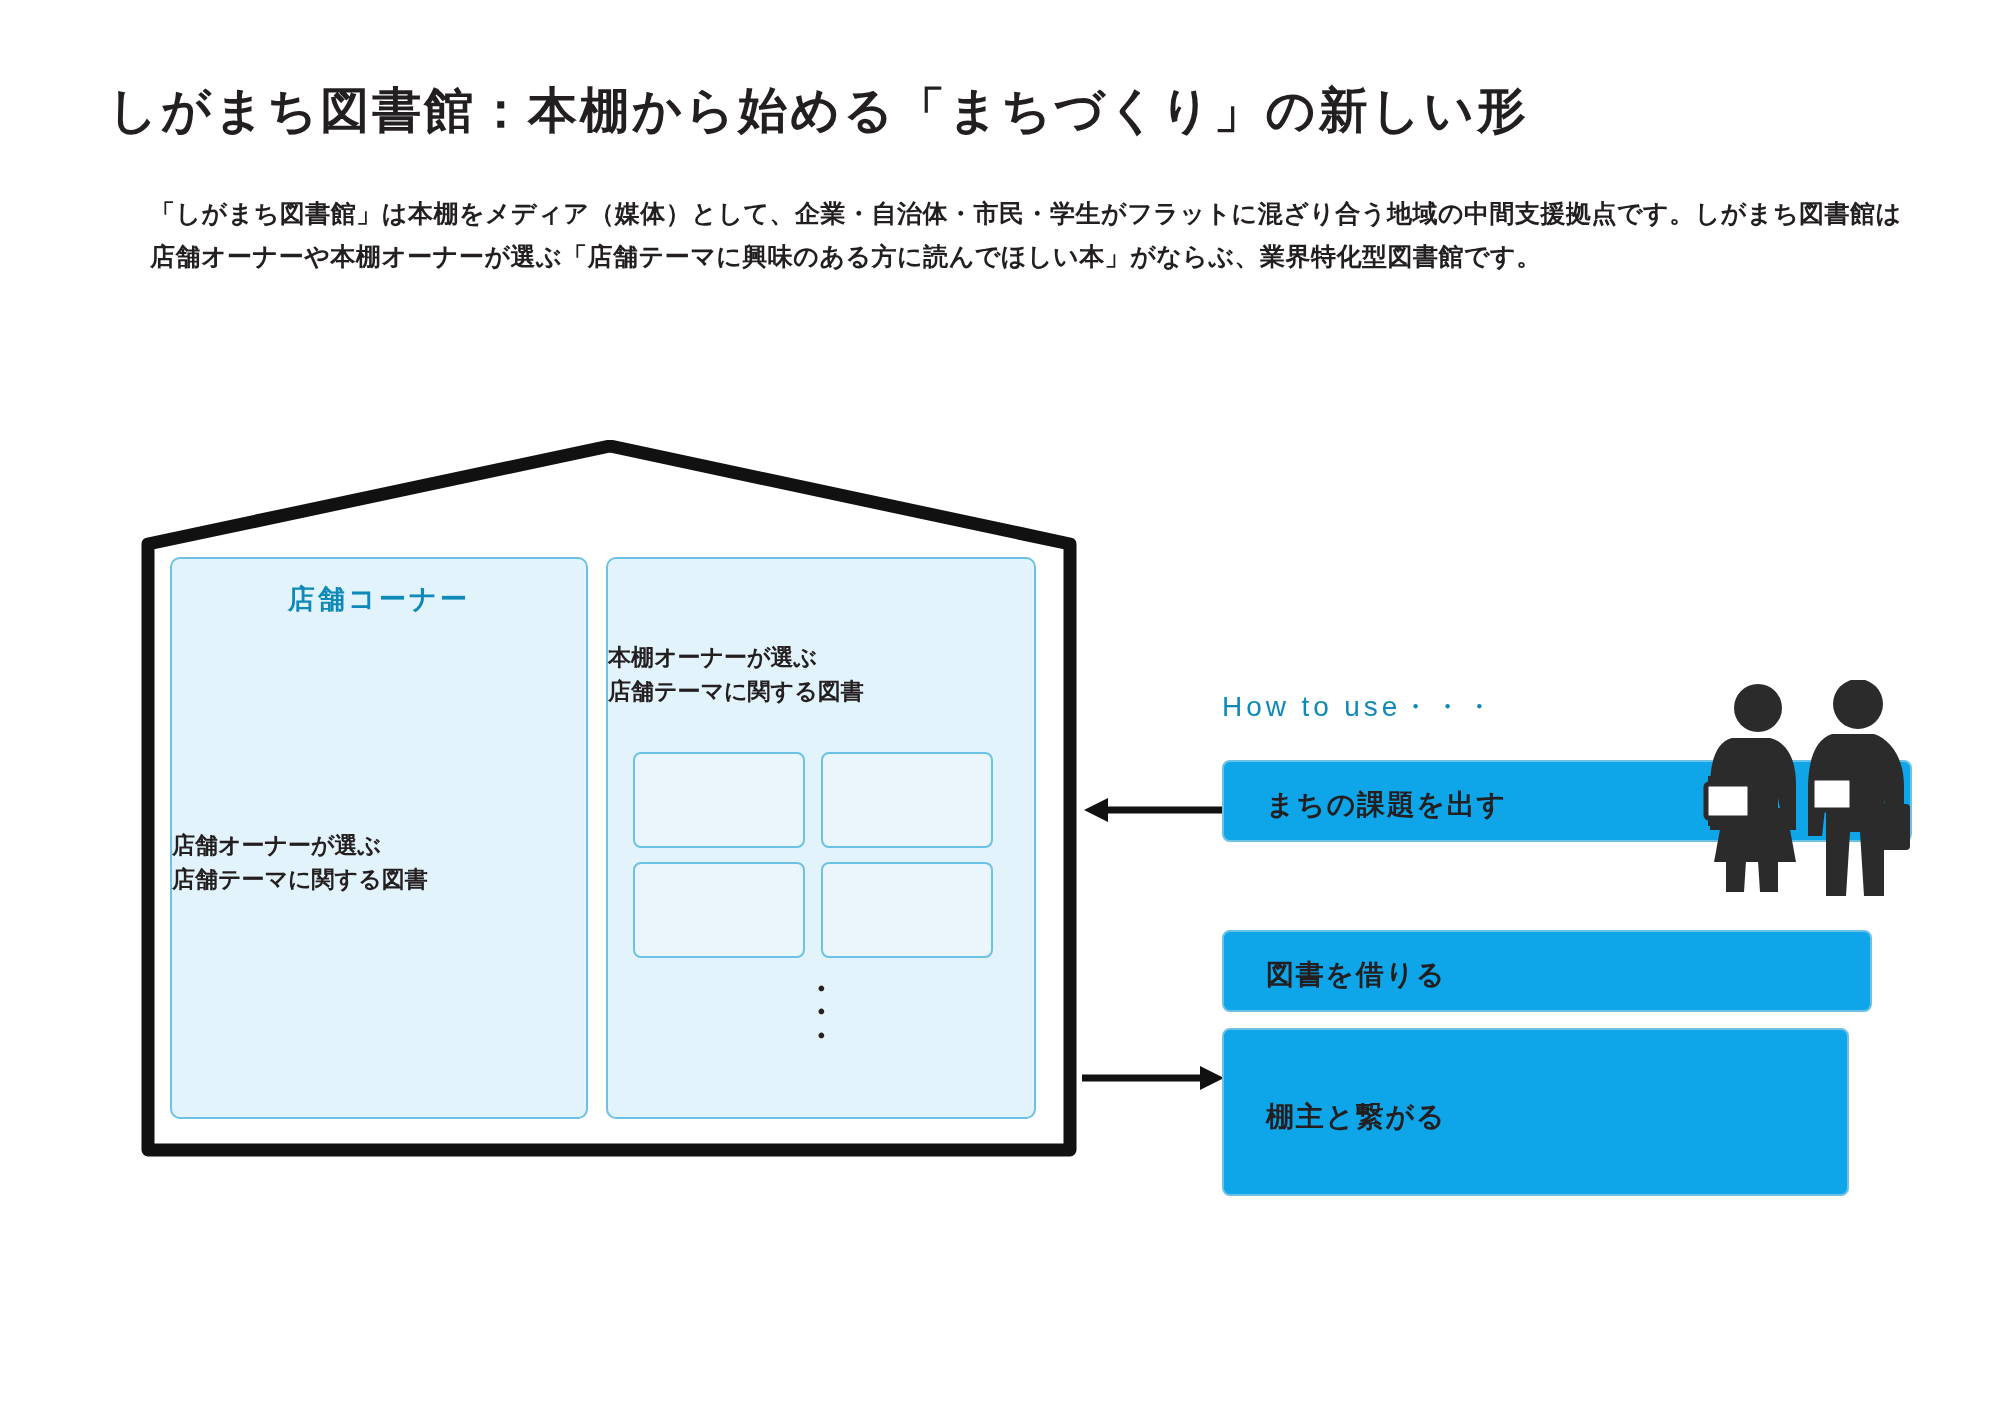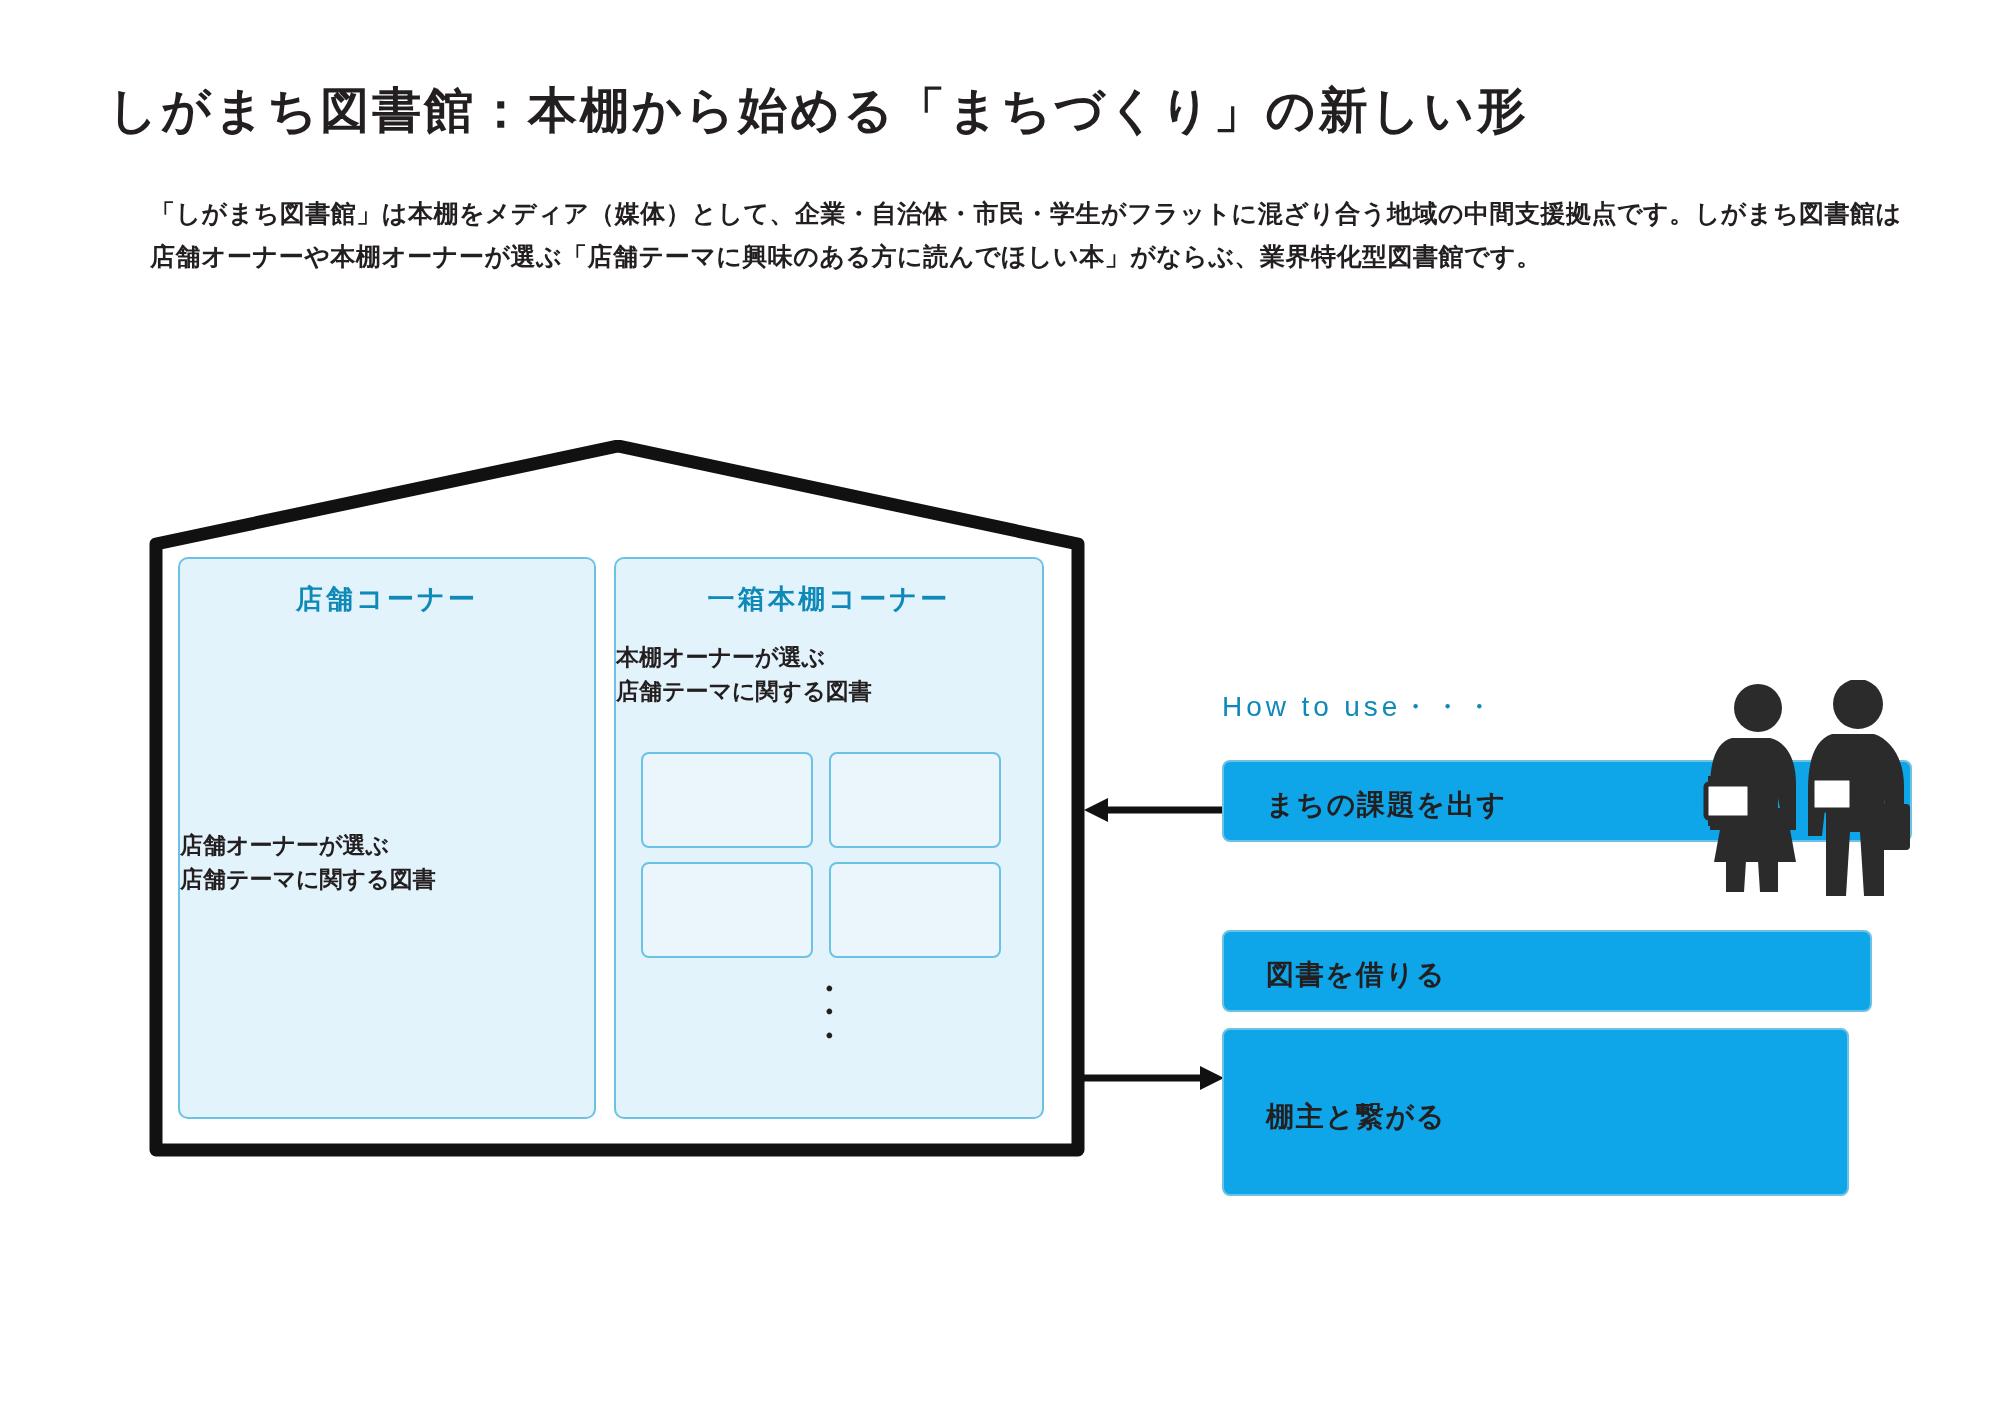--- a/index.html
+++ b/index.html
@@ -36,21 +36,21 @@
     font-size: 25px;
     font-weight: bold;
     line-height: 1.72;
     letter-spacing: 0.02em;
     color: #231f20;
   }
 
   
   #house-wrap {
     position: absolute;
-    left: 140px;
+    left: 132px;
     top: 440px;
     width: 980px;
     height: 850px;
   }
   #house-outline {
     position: absolute;
     left: 0;
     top: 0;
   }
 
@@ -231,21 +231,20 @@
     <path d="M 16 710 L 16 104 L 478 6 L 938 104 L 938 710 Z" fill="none" stroke="#111111" stroke-width="13" stroke-linejoin="round" stroke-linecap="round"></path>
   </svg>
 
   <div class="corner-box" id="shop-corner">
     <div class="corner-title">店舗コーナー</div>
     <div class="corner-sub">店舗オーナーが選ぶ
 店舗テーマに関する図書</div>
   </div>
 
   <div class="corner-box" id="shelf-corner">
-    <div class="corner-title">一箱本棚コーナー</div>
     <div class="corner-sub">本棚オーナーが選ぶ
 店舗テーマに関する図書</div>
 
     <div class="book-slot" id="slot-1"></div>
     <div class="book-slot" id="slot-2"></div>
     <div class="book-slot" id="slot-3"></div>
     <div class="book-slot" id="slot-4"></div>
 
     <div id="ellipsis-dots">
       <span>・</span>

